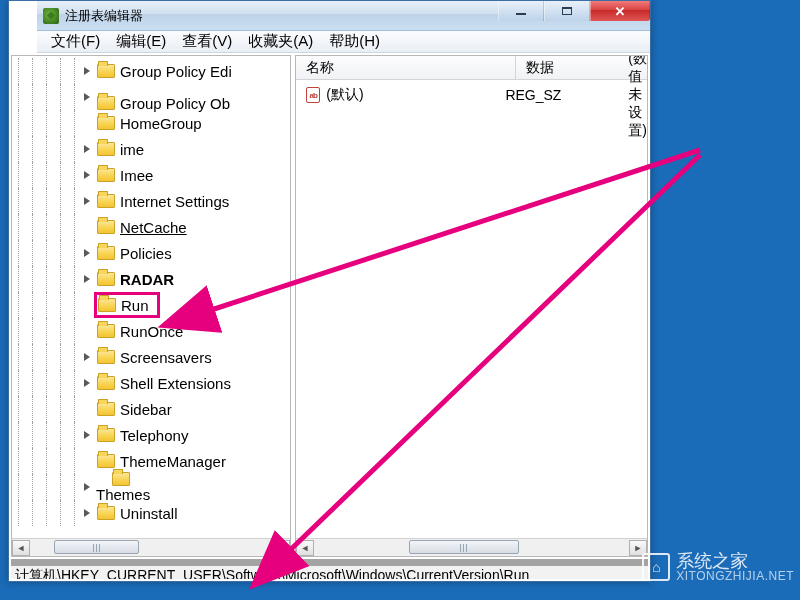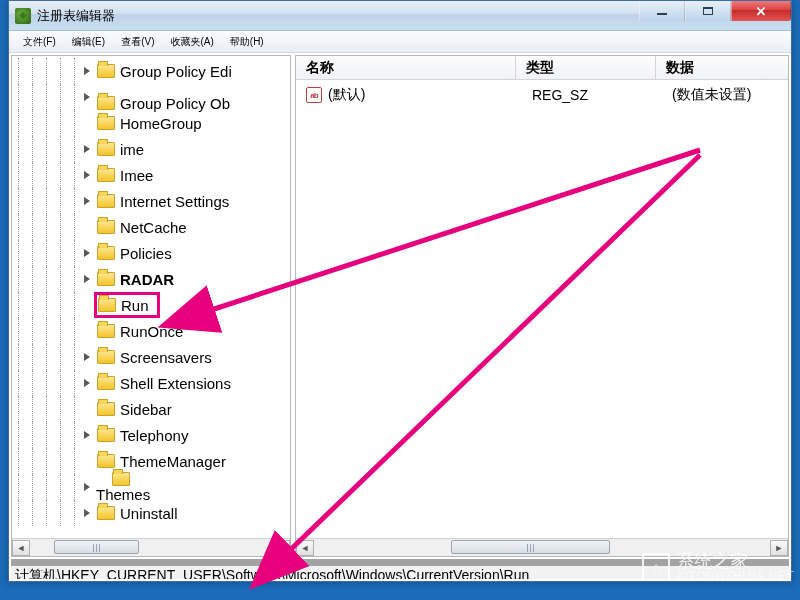--- a/index.html
+++ b/index.html
@@ -1,21 +1,22 @@
 <!DOCTYPE html>
 <html><head>
 <meta charset="utf-8">
 <style>
 * { margin: 0; padding: 0; box-sizing: border-box; font-family: "Microsoft YaHei", Tahoma, sans-serif; }
 body { width: 800px; height: 600px; overflow: hidden; background: #1a6bb8; position: relative; }
 
 .window {
-  position: absolute; left: 8px; top: 0; width: 784px; height: 582px;
+  position: absolute; left: 8px; top: 0; width: 643px; height: 582px;
   background: #fff; border: 1px solid #3b6ea5;
   box-shadow: 0 0 8px rgba(0,0,0,.3);
+  padding-left: 28px;
 }
 
 .titlebar {
   height: 30px;
   background: linear-gradient(to bottom, #e8f0f8 0%, #d0dfef 45%, #bfd3e8 46%, #cadff2 100%);
   display: flex; align-items: center; padding-left: 6px; position: relative;
   border-bottom: 1px solid #a6bfd9;
 }
 .titlebar-icon {
   width: 16px; height: 16px; margin-right: 6px;
@@ -34,39 +35,39 @@
 .win-max { background: linear-gradient(to bottom,#e8f0f8,#bcd3ea); }
 .win-close { background: linear-gradient(to bottom,#f07a7a 0%,#d94343 45%,#c82a2a 46%,#e05555 100%); width:60px; border-bottom-right-radius:3px; }
 .win-min div { width:10px; height:2px; background:#2b3d52; margin-top:6px;}
 .win-max div { width:10px; height:8px; border:1px solid #2b3d52; border-top-width:2px; }
 .win-close div { color:#fff; font-weight:bold; font-size:13px; }
 
 .menubar {
   height: 22px; background: linear-gradient(to bottom,#fbfcfe,#e9eef5);
   border-bottom: 1px solid #d0d7e0; display: flex; align-items: center; padding: 0 6px;
 }
-.menu-item { font-size: 10px; padding: 0 8px; color: #000; }
+.menu-item { font-size: 15px; padding: 0 8px; color: #000; }
 
 .client { position: absolute; left: 2px; right: 2px; top: 54px; bottom: 24px; display: flex; }
 
 .tree-pane { width: 280px; border: 1px solid #b8b8b8; background: #fff; margin-right: 4px; overflow: hidden; position: relative; }
 .tree { padding: 2px 0 0 0; overflow: hidden; height: calc(100% - 18px); }
 .tree-row { display: flex; align-items: center; height: 26px; font-size: 15px; color: #000; white-space: nowrap; }
 .expander { width:11px; height:11px; margin: 0 3px 0 0; position:relative; flex:none;}
 .expander::before { content:""; position:absolute; left:2px; top:1px; border-style:solid; border-width:4px 0 4px 6px; border-color: transparent transparent transparent #5a5a5a; }
 .expander.leaf::before, .expander.blank::before { display:none; }
 .folder { width:18px; height:14px; margin:0 5px 0 1px; background: linear-gradient(to bottom,#fce79a 0%,#f8d65a 50%,#f4c430 100%); border:1px solid #c9a227; border-radius:1px; position:relative; flex:none;}
 .folder::before { content:""; position:absolute; left:0; top:-4px; width:8px; height:4px; background:#f8d65a; border:1px solid #c9a227; border-bottom:none; border-radius:1px 1px 0 0; }
 .dotted { width:14px; height:26px; flex:none; position:relative; }
 .dotted::before { content:""; position:absolute; left:6px; top:0; bottom:0; border-left:1px dotted #a0a0a0; }
 
 .highlight-box { border: 3px solid #e6007e; padding: 0 8px 0 0; margin-left:-2px; display:inline-flex; align-items:center; height:26px; }
 
 .list-pane { flex: 1; border: 1px solid #b8b8b8; background: #fff; position: relative; overflow:hidden; }
-.list-header { display: flex; height: 24px; border-bottom: 1px solid #d4d4d4; background: linear-gradient(to bottom,#fdfdfe,#f0f2f5); font-weight: bold; }
+.list-header { display: flex; height: 24px; border-bottom: 1px solid #d4d4d4; background: linear-gradient(to bottom,#fdfdfe,#f0f2f5); }
 .list-col { font-size: 14px; padding: 3px 10px; border-right: 1px solid #d4d4d4; color:#000; }
 .col-name { width: 220px;} .col-type { width: 140px;} .col-data { flex:1; border-right:none; }
 .list-body { padding: 4px 0; }
 .list-row { display: flex; height: 22px; align-items: center; font-size: 14px; }
 .value-icon { width:16px; height:16px; margin: 0 6px 0 10px; background:#fff; border:1px solid #c04040; border-radius:2px; display:flex; align-items:center; justify-content:center; }
 .value-icon span { font-size:8px; color:#c04040; font-weight:bold; letter-spacing:-1px;}
 .list-cell-name { width: 204px;} .list-cell-type { width: 140px;} .list-cell-data { flex:1; }
 
 .hscroll { position:absolute; left:0; right:0; bottom:0; height:18px; background:#f0f0f0; border-top:1px solid #d0d0d0; display:flex; align-items:center; }
 .hscroll .arrow { width:18px; height:16px; background:linear-gradient(to bottom,#fafafa,#e0e0e0); border:1px solid #b0b0b0; display:flex; align-items:center; justify-content:center; font-size:9px; color:#555;}
@@ -189,21 +190,21 @@
               <span>Internet Settings</span>
             </span>
           </div>
           <div class="tree-row">
             <span class="dotted"></span>
             <span class="dotted"></span>
             <span class="dotted"></span>
             <span class="dotted"></span>
             <span class="dotted"></span>
             <span class="expander leaf"></span>
-            <span style="display: inline-flex; align-items: center;">
+            <span style="display: inline-flex; align-items: center; text-decoration: underline;">
               <span class="folder"></span>
               <span>NetCache</span>
             </span>
           </div>
           <div class="tree-row">
             <span class="dotted"></span>
             <span class="dotted"></span>
             <span class="dotted"></span>
             <span class="dotted"></span>
             <span class="dotted"></span>
@@ -339,21 +340,20 @@
         <div class="track">
           <div class="thumb" id="tree-thumb" style="left: 10%; width: 35%;"></div>
         </div>
         <div class="arrow">►</div>
       </div>
     </div>
 
     <div class="list-pane">
       <div class="list-header">
         <div class="list-col col-name">名称</div>
-        <div class="list-col col-type">类型</div>
         <div class="list-col col-data">数据</div>
       </div>
       <div class="list-body" id="list-body">
           <div class="list-row">
             <span class="value-icon">
               <span>ab</span>
             </span>
             <span class="list-cell-name">(默认)</span>
             <span class="list-cell-type">REG_SZ</span>
             <span class="list-cell-data">(数值未设置)</span>

